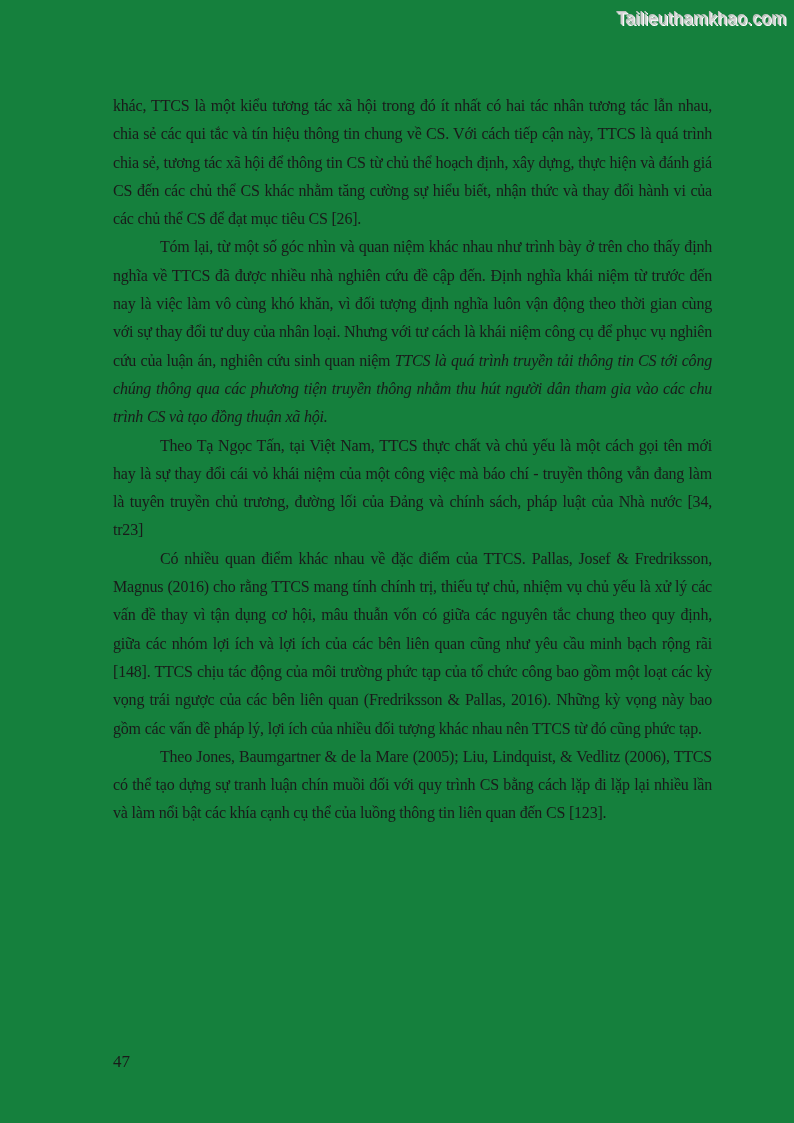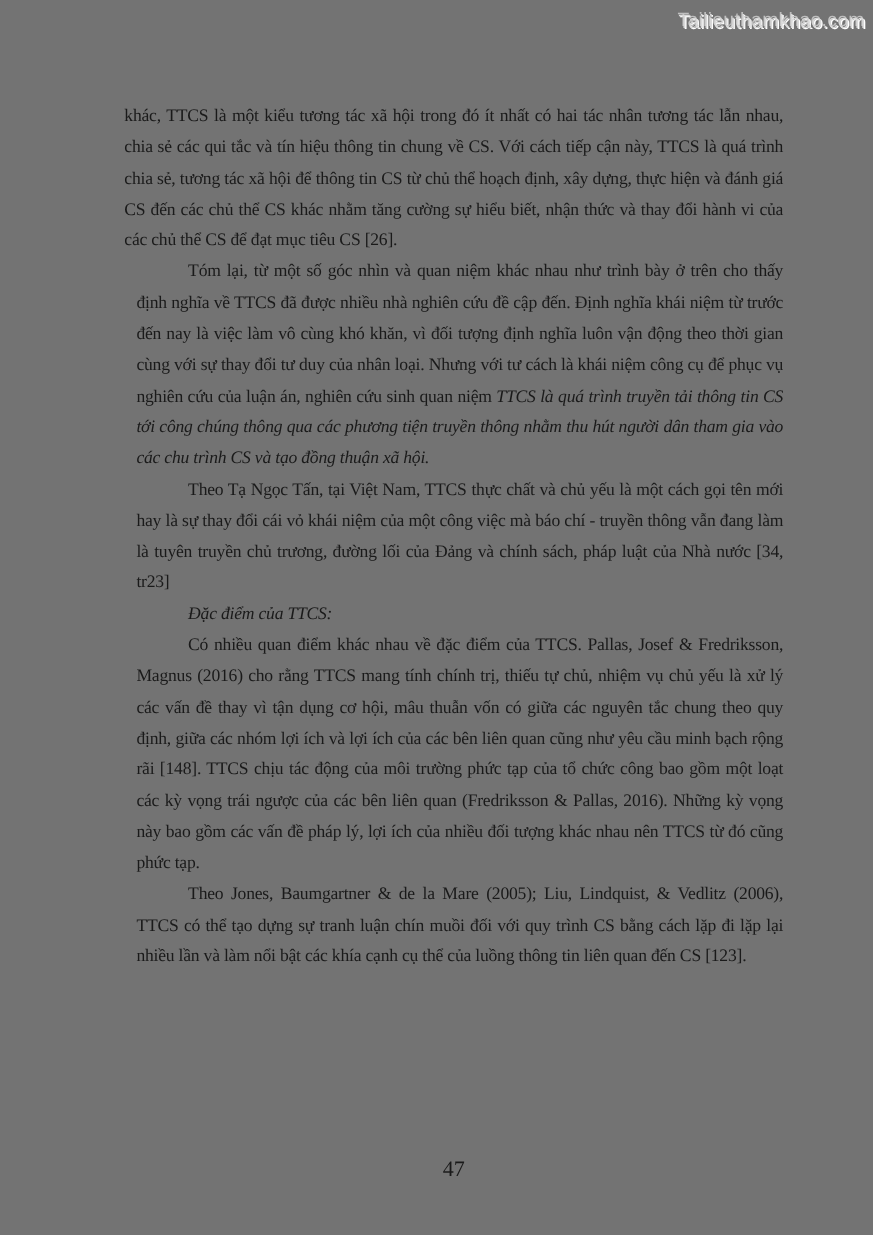--- a/index.html
+++ b/index.html
@@ -10,21 +10,21 @@
     width: 794px;
     height: 1123px;
     position: relative;
     background: #ffffff;
     overflow: hidden;
     font-family: "Liberation Serif", serif;
   }
   .page {
     position: absolute;
     inset: 0;
-    background: #737373;
+    background: #15803d;
   }
   .watermark {
     position: absolute;
     top: 9px;
     right: 7px;
     font-family: "Liberation Sans", sans-serif;
     font-size: 17.5px;
     letter-spacing: 0.3px;
     color: #d9d9d9;
     text-shadow: -1px -1px 0 #bfbfbf, 1px 1px 0 #ffffff;
@@ -40,44 +40,42 @@
     letter-spacing: -0.2px;
     color: #1a1a1a;
     text-align: justify;
   }
   .doc-body p {
     margin: 0;
     padding: 0;
   }
   .doc-body p.indent {
     text-indent: 47px;
-    margin-left: 11px;
   }
   .doc-body .italic {
     font-style: italic;
   }
   .page-number {
     position: absolute;
     left: 113px;
     width: 599px;
     top: 1052px;
-    text-align: center;
-    font-size: 20px;
+    text-align: left;
+    font-size: 17px;
     color: #1a1a1a;
   }
 </style>
 </head>
 <body>
 
 <div class="page">
   <div class="watermark">Tailieuthamkhao.com</div>
 
   <div class="doc-body" id="doc-body">
       <p class=""><span>khác, TTCS là một kiểu tương tác xã hội trong đó ít nhất có hai tác nhân tương tác lẫn nhau, chia sẻ các qui tắc và tín hiệu thông tin chung về CS. Với cách tiếp cận này, TTCS là quá trình chia sẻ, tương tác xã hội để thông tin CS từ chủ thể hoạch định, xây dựng, thực hiện và đánh giá CS đến các chủ thể CS khác nhằm tăng cường sự hiểu biết, nhận thức và thay đổi hành vi của các chủ thể CS để đạt mục tiêu CS [26].</span></p>
       <p class="indent"><span>Tóm lại, từ một số góc nhìn và quan niệm khác nhau như trình bày ở trên cho thấy định nghĩa về TTCS đã được nhiều nhà nghiên cứu đề cập đến. Định nghĩa khái niệm từ trước đến nay là việc làm vô cùng khó khăn, vì đối tượng định nghĩa luôn vận động theo thời gian cùng với sự thay đổi tư duy của nhân loại. Nhưng với tư cách là khái niệm công cụ để phục vụ nghiên cứu của luận án, nghiên cứu sinh quan niệm </span><span class="italic">TTCS là quá trình truyền tải thông tin CS tới công chúng thông qua các phương tiện truyền thông nhằm thu hút người dân tham gia vào các chu trình CS và tạo đồng thuận xã hội.</span></p>
       <p class="indent"><span>Theo Tạ Ngọc Tấn, tại Việt Nam, TTCS thực chất và chủ yếu là một cách gọi tên mới hay là sự thay đổi cái vỏ khái niệm của một công việc mà báo chí - truyền thông vẫn đang làm là tuyên truyền chủ trương, đường lối của Đảng và chính sách, pháp luật của Nhà nước [34, tr23]</span></p>
-      <p class="indent"><span class="italic">Đặc điểm của TTCS:</span></p>
       <p class="indent"><span>Có nhiều quan điểm khác nhau về đặc điểm của TTCS. Pallas, Josef &amp; Fredriksson, Magnus (2016) cho rằng TTCS mang tính chính trị, thiếu tự chủ, nhiệm vụ chủ yếu là xử lý các vấn đề thay vì tận dụng cơ hội, mâu thuẫn vốn có giữa các nguyên tắc chung theo quy định, giữa các nhóm lợi ích và lợi ích của các bên liên quan cũng như yêu cầu minh bạch rộng rãi [148]. TTCS chịu tác động của môi trường phức tạp của tổ chức công bao gồm một loạt các kỳ vọng trái ngược của các bên liên quan (Fredriksson &amp; Pallas, 2016). Những kỳ vọng này bao gồm các vấn đề pháp lý, lợi ích của nhiều đối tượng khác nhau nên TTCS từ đó cũng phức tạp.</span></p>
       <p class="indent"><span>Theo Jones, Baumgartner &amp; de la Mare (2005); Liu, Lindquist, &amp; Vedlitz (2006), TTCS có thể tạo dựng sự tranh luận chín muồi đối với quy trình CS bằng cách lặp đi lặp lại nhiều lần và làm nổi bật các khía cạnh cụ thể của luồng thông tin liên quan đến CS [123].</span></p>
     </div>
 
   <div class="page-number">47</div>
 </div>
 
 </body></html>

